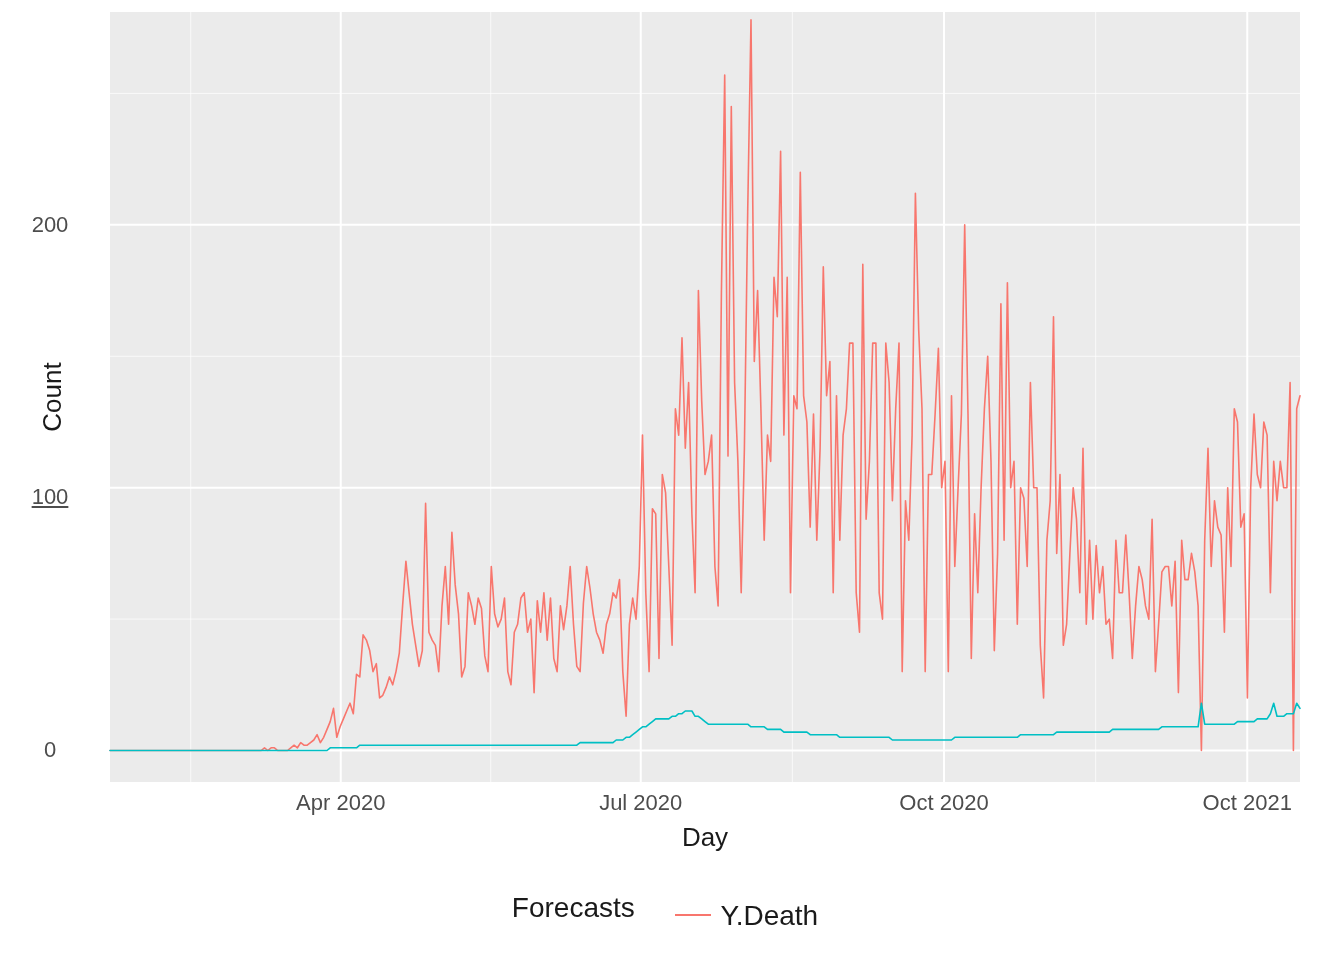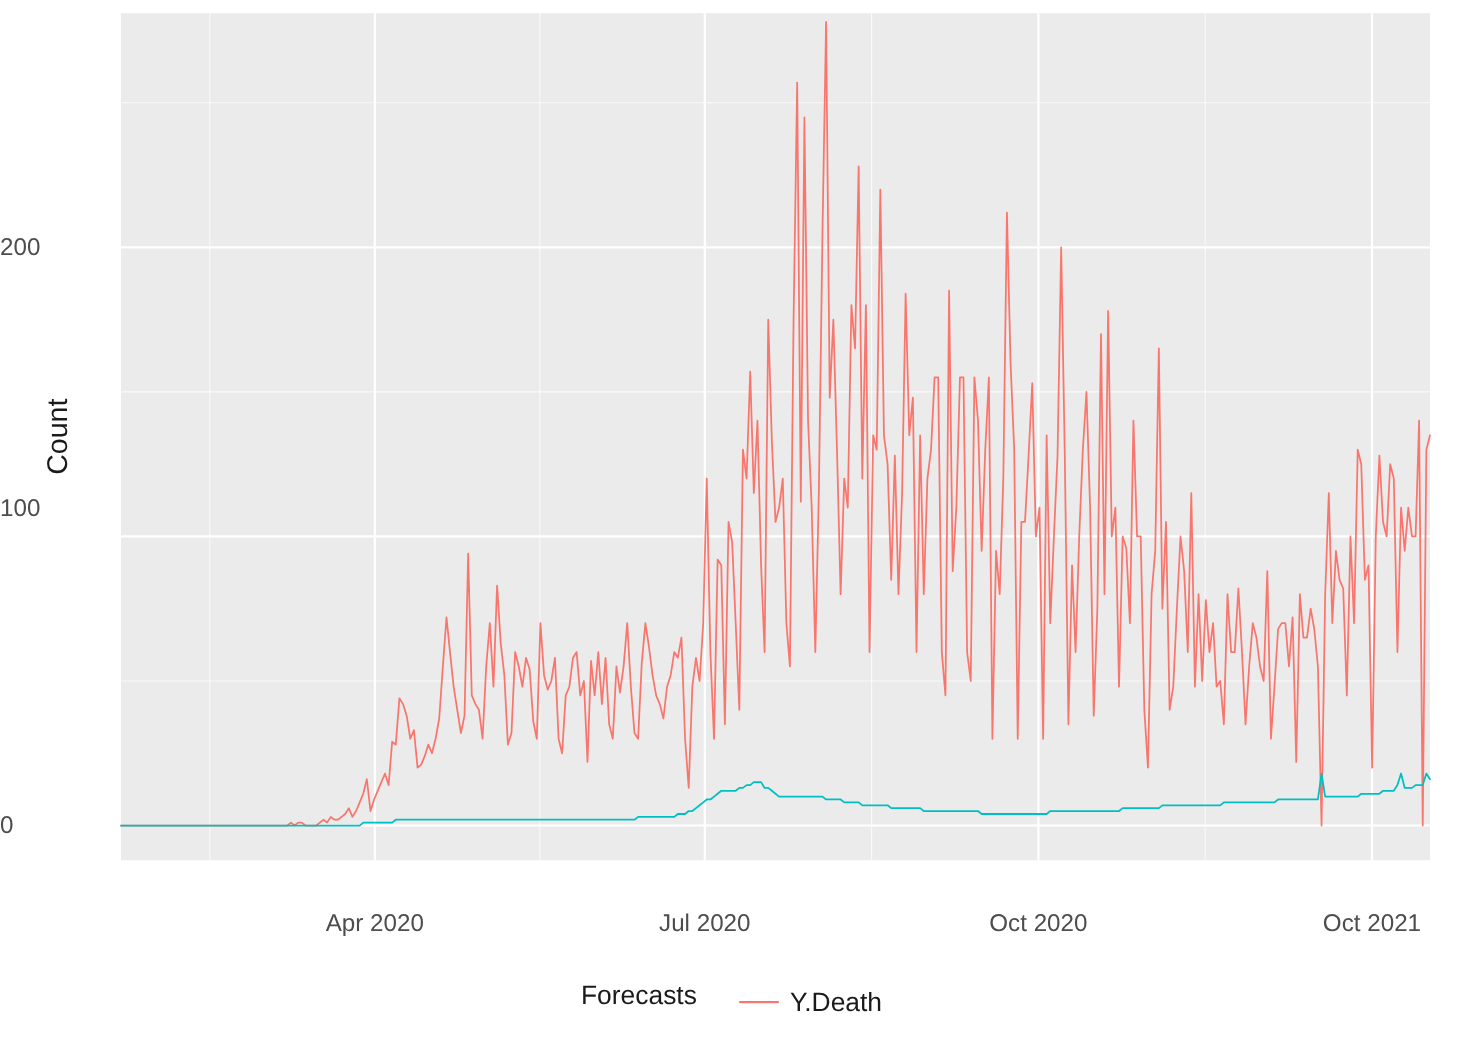--- a/index.html
+++ b/index.html
@@ -23,32 +23,31 @@
     top: 12px;
     width: 1190px;
     height: 770px;
     background: #ebebeb;
     box-sizing: border-box;
   }
 
   .y-tick-label {
     position:absolute;
     right: 1240px; 
-    text-align:left;
+    text-align:center;
     font-size:22px;
     color:#4d4d4d;
   }
   .x-tick-label {
     position:absolute;
     top: 790px;
     font-size:22px;
     color:#4d4d4d;
     transform: translateX(-50%);
     white-space: nowrap;
-    margin-top: 36px;
   }
   .axis-title-y {
     position:absolute;
     left: 18px;
     top: 397px;
     transform: translateY(-50%) rotate(-90deg);
     transform-origin: center;
     font-size:26px;
     color:#1a1a1a;
   }
@@ -59,21 +58,21 @@
     top: 822px;
     text-align:center;
     font-size:26px;
     color:#1a1a1a;
   }
   .legend {
     position:absolute;
     left:0; width:1344px;
     top: 892px;
     text-align:center;
-    font-size:24px;
+    font-size:28px;
     color:#1a1a1a;
   }
   .legend .title { margin-right: 18px; }
   .legend .item { display:inline-flex; align-items:center; margin: 0 14px; }
   .legend .swatch {
     display:inline-block;
     width:36px; height:2px;
     margin-right:10px;
     position:relative;
     top:-1px;
@@ -118,29 +117,30 @@
           <line x1="1137.2576177285318" y1="0" x2="1137.2576177285318" y2="770" stroke="#ffffff" stroke-width="2" opacity="1"></line>
         </g>
       <g class="series">
           <path d="M0.0 738.5 L3.3 738.5 L6.6 738.5 L9.9 738.5 L13.1 738.5 L16.4 738.5 L19.7 738.5 L23.0 738.5 L26.3 738.5 L29.6 738.5 L32.9 738.5 L36.2 738.5 L39.4 738.5 L42.7 738.5 L46.0 738.5 L49.3 738.5 L52.6 738.5 L55.9 738.5 L59.2 738.5 L62.5 738.5 L65.7 738.5 L69.0 738.5 L72.3 738.5 L75.6 738.5 L78.9 738.5 L82.2 738.5 L85.5 738.5 L88.8 738.5 L92.0 738.5 L95.3 738.5 L98.6 738.5 L101.9 738.5 L105.2 738.5 L108.5 738.5 L111.8 738.5 L115.1 738.5 L118.3 738.5 L121.6 738.5 L124.9 738.5 L128.2 738.5 L131.5 738.5 L134.8 738.5 L138.1 738.5 L141.4 738.5 L144.6 738.5 L147.9 738.5 L151.2 738.5 L154.5 735.8 L157.8 738.5 L161.1 735.8 L164.4 735.8 L167.7 738.5 L170.9 738.5 L174.2 738.5 L177.5 738.5 L180.8 735.8 L184.1 733.2 L187.4 735.8 L190.7 730.6 L194.0 733.2 L197.2 733.2 L200.5 730.6 L203.8 728.0 L207.1 722.7 L210.4 730.6 L213.7 725.3 L217.0 717.4 L220.2 709.6 L223.5 696.4 L226.8 725.3 L230.1 714.8 L233.4 706.9 L236.7 699.0 L240.0 691.2 L243.3 701.7 L246.5 662.3 L249.8 664.9 L253.1 622.8 L256.4 628.1 L259.7 638.6 L263.0 659.6 L266.3 651.7 L269.6 685.9 L272.8 683.3 L276.1 675.4 L279.4 664.9 L282.7 672.8 L286.0 659.6 L289.3 641.2 L292.6 593.9 L295.9 549.2 L299.1 580.8 L302.4 612.3 L305.7 633.3 L309.0 654.4 L312.3 638.6 L315.6 491.4 L318.9 620.2 L322.2 628.1 L325.4 633.3 L328.7 659.6 L332.0 593.9 L335.3 554.5 L338.6 612.3 L341.9 520.3 L345.2 572.9 L348.5 601.8 L351.7 664.9 L355.0 654.4 L358.3 580.8 L361.6 593.9 L364.9 612.3 L368.2 586.0 L371.5 596.6 L374.8 643.9 L378.0 659.6 L381.3 554.5 L384.6 601.8 L387.9 614.9 L391.2 607.1 L394.5 586.0 L397.8 659.6 L401.0 672.8 L404.3 620.2 L407.6 612.3 L410.9 586.0 L414.2 580.8 L417.5 620.2 L420.8 607.1 L424.1 680.6 L427.3 588.7 L430.6 620.2 L433.9 580.8 L437.2 628.1 L440.5 586.0 L443.8 646.5 L447.1 659.6 L450.4 593.9 L453.6 617.6 L456.9 593.9 L460.2 554.5 L463.5 612.3 L466.8 654.4 L470.1 659.6 L473.4 591.3 L476.7 554.5 L479.9 575.5 L483.2 601.8 L486.5 620.2 L489.8 628.1 L493.1 641.2 L496.4 612.3 L499.7 601.8 L503.0 580.8 L506.2 586.0 L509.5 567.6 L512.8 659.6 L516.1 704.3 L519.4 612.3 L522.7 586.0 L526.0 607.1 L529.3 554.5 L532.5 423.1 L535.8 580.8 L539.1 659.6 L542.4 496.7 L545.7 501.9 L549.0 646.5 L552.3 462.5 L555.6 480.9 L558.8 554.5 L562.1 633.3 L565.4 396.8 L568.7 423.1 L572.0 325.9 L575.3 436.2 L578.6 370.5 L581.9 501.9 L585.1 580.8 L588.4 278.6 L591.7 388.9 L595.0 462.5 L598.3 449.4 L601.6 423.1 L604.9 554.5 L608.1 593.9 L611.4 281.2 L614.7 63.1 L618.0 444.1 L621.3 94.6 L624.6 370.5 L627.9 449.4 L631.2 580.8 L634.4 436.2 L637.7 199.7 L641.0 7.9 L644.3 349.5 L647.6 278.6 L650.9 396.8 L654.2 528.2 L657.5 423.1 L660.7 449.4 L664.0 265.4 L667.3 304.8 L670.6 139.3 L673.9 423.1 L677.2 265.4 L680.5 580.8 L683.8 383.7 L687.0 396.8 L690.3 160.3 L693.6 383.7 L696.9 410.0 L700.2 515.1 L703.5 402.1 L706.8 528.2 L710.1 436.2 L713.3 254.9 L716.6 383.7 L719.9 349.5 L723.2 580.8 L726.5 383.7 L729.8 528.2 L733.1 423.1 L736.4 396.8 L739.6 331.1 L742.9 331.1 L746.2 580.8 L749.5 620.2 L752.8 252.3 L756.1 507.2 L759.4 449.4 L762.7 331.1 L765.9 331.1 L769.2 580.8 L772.5 607.1 L775.8 331.1 L779.1 370.5 L782.4 488.8 L785.7 396.8 L789.0 331.1 L792.2 659.6 L795.5 488.8 L798.8 528.2 L802.1 423.1 L805.4 181.3 L808.7 318.0 L812.0 396.8 L815.2 659.6 L818.5 462.5 L821.8 462.5 L825.1 402.1 L828.4 336.4 L831.7 475.7 L835.0 449.4 L838.3 659.6 L841.5 383.7 L844.8 554.5 L848.1 475.7 L851.4 402.1 L854.7 212.9 L858.0 402.1 L861.3 646.5 L864.6 501.9 L867.8 580.8 L871.1 475.7 L874.4 396.8 L877.7 344.3 L881.0 449.4 L884.3 638.6 L887.6 541.4 L890.9 291.7 L894.1 528.2 L897.4 270.7 L900.7 475.7 L904.0 449.4 L907.3 612.3 L910.6 475.7 L913.9 486.2 L917.2 554.5 L920.4 370.5 L923.7 475.7 L927.0 475.7 L930.3 633.3 L933.6 685.9 L936.9 528.2 L940.2 488.8 L943.5 304.8 L946.7 541.4 L950.0 462.5 L953.3 633.3 L956.6 612.3 L959.9 541.4 L963.2 475.7 L966.5 507.2 L969.8 580.8 L973.0 436.2 L976.3 612.3 L979.6 528.2 L982.9 607.1 L986.2 533.5 L989.5 580.8 L992.8 554.5 L996.0 612.3 L999.3 607.1 L1002.6 646.5 L1005.9 528.2 L1009.2 580.8 L1012.5 580.8 L1015.8 523.0 L1019.1 580.8 L1022.3 646.5 L1025.6 593.9 L1028.9 554.5 L1032.2 567.6 L1035.5 593.9 L1038.8 607.1 L1042.1 507.2 L1045.4 659.6 L1048.6 612.3 L1051.9 559.8 L1055.2 554.5 L1058.5 554.5 L1061.8 593.9 L1065.1 549.2 L1068.4 680.6 L1071.7 528.2 L1074.9 567.6 L1078.2 567.6 L1081.5 541.4 L1084.8 559.8 L1088.1 593.9 L1091.4 738.5 L1094.7 528.2 L1098.0 436.2 L1101.2 554.5 L1104.5 488.8 L1107.8 515.1 L1111.1 523.0 L1114.4 620.2 L1117.7 475.7 L1121.0 554.5 L1124.3 396.8 L1127.5 410.0 L1130.8 515.1 L1134.1 501.9 L1137.4 685.9 L1140.7 475.7 L1144.0 402.1 L1147.3 462.5 L1150.6 475.7 L1153.8 410.0 L1157.1 423.1 L1160.4 580.8 L1163.7 449.4 L1167.0 488.8 L1170.3 449.4 L1173.6 475.7 L1176.9 475.7 L1180.1 370.5 L1183.4 738.5 L1186.7 396.8 L1190.0 383.7 " stroke="#F8766D"></path>
           <path d="M0.0 738.5 L3.3 738.5 L6.6 738.5 L9.9 738.5 L13.1 738.5 L16.4 738.5 L19.7 738.5 L23.0 738.5 L26.3 738.5 L29.6 738.5 L32.9 738.5 L36.2 738.5 L39.4 738.5 L42.7 738.5 L46.0 738.5 L49.3 738.5 L52.6 738.5 L55.9 738.5 L59.2 738.5 L62.5 738.5 L65.7 738.5 L69.0 738.5 L72.3 738.5 L75.6 738.5 L78.9 738.5 L82.2 738.5 L85.5 738.5 L88.8 738.5 L92.0 738.5 L95.3 738.5 L98.6 738.5 L101.9 738.5 L105.2 738.5 L108.5 738.5 L111.8 738.5 L115.1 738.5 L118.3 738.5 L121.6 738.5 L124.9 738.5 L128.2 738.5 L131.5 738.5 L134.8 738.5 L138.1 738.5 L141.4 738.5 L144.6 738.5 L147.9 738.5 L151.2 738.5 L154.5 738.5 L157.8 738.5 L161.1 738.5 L164.4 738.5 L167.7 738.5 L170.9 738.5 L174.2 738.5 L177.5 738.5 L180.8 738.5 L184.1 738.5 L187.4 738.5 L190.7 738.5 L194.0 738.5 L197.2 738.5 L200.5 738.5 L203.8 738.5 L207.1 738.5 L210.4 738.5 L213.7 738.5 L217.0 738.5 L220.2 735.8 L223.5 735.8 L226.8 735.8 L230.1 735.8 L233.4 735.8 L236.7 735.8 L240.0 735.8 L243.3 735.8 L246.5 735.8 L249.8 733.2 L253.1 733.2 L256.4 733.2 L259.7 733.2 L263.0 733.2 L266.3 733.2 L269.6 733.2 L272.8 733.2 L276.1 733.2 L279.4 733.2 L282.7 733.2 L286.0 733.2 L289.3 733.2 L292.6 733.2 L295.9 733.2 L299.1 733.2 L302.4 733.2 L305.7 733.2 L309.0 733.2 L312.3 733.2 L315.6 733.2 L318.9 733.2 L322.2 733.2 L325.4 733.2 L328.7 733.2 L332.0 733.2 L335.3 733.2 L338.6 733.2 L341.9 733.2 L345.2 733.2 L348.5 733.2 L351.7 733.2 L355.0 733.2 L358.3 733.2 L361.6 733.2 L364.9 733.2 L368.2 733.2 L371.5 733.2 L374.8 733.2 L378.0 733.2 L381.3 733.2 L384.6 733.2 L387.9 733.2 L391.2 733.2 L394.5 733.2 L397.8 733.2 L401.0 733.2 L404.3 733.2 L407.6 733.2 L410.9 733.2 L414.2 733.2 L417.5 733.2 L420.8 733.2 L424.1 733.2 L427.3 733.2 L430.6 733.2 L433.9 733.2 L437.2 733.2 L440.5 733.2 L443.8 733.2 L447.1 733.2 L450.4 733.2 L453.6 733.2 L456.9 733.2 L460.2 733.2 L463.5 733.2 L466.8 733.2 L470.1 730.6 L473.4 730.6 L476.7 730.6 L479.9 730.6 L483.2 730.6 L486.5 730.6 L489.8 730.6 L493.1 730.6 L496.4 730.6 L499.7 730.6 L503.0 730.6 L506.2 728.0 L509.5 728.0 L512.8 728.0 L516.1 725.3 L519.4 725.3 L522.7 722.7 L526.0 720.1 L529.3 717.4 L532.5 714.8 L535.8 714.8 L539.1 712.2 L542.4 709.6 L545.7 706.9 L549.0 706.9 L552.3 706.9 L555.6 706.9 L558.8 706.9 L562.1 704.3 L565.4 704.3 L568.7 701.7 L572.0 701.7 L575.3 699.0 L578.6 699.0 L581.9 699.0 L585.1 704.3 L588.4 704.3 L591.7 706.9 L595.0 709.6 L598.3 712.2 L601.6 712.2 L604.9 712.2 L608.1 712.2 L611.4 712.2 L614.7 712.2 L618.0 712.2 L621.3 712.2 L624.6 712.2 L627.9 712.2 L631.2 712.2 L634.4 712.2 L637.7 712.2 L641.0 714.8 L644.3 714.8 L647.6 714.8 L650.9 714.8 L654.2 714.8 L657.5 717.4 L660.7 717.4 L664.0 717.4 L667.3 717.4 L670.6 717.4 L673.9 720.1 L677.2 720.1 L680.5 720.1 L683.8 720.1 L687.0 720.1 L690.3 720.1 L693.6 720.1 L696.9 720.1 L700.2 722.7 L703.5 722.7 L706.8 722.7 L710.1 722.7 L713.3 722.7 L716.6 722.7 L719.9 722.7 L723.2 722.7 L726.5 722.7 L729.8 725.3 L733.1 725.3 L736.4 725.3 L739.6 725.3 L742.9 725.3 L746.2 725.3 L749.5 725.3 L752.8 725.3 L756.1 725.3 L759.4 725.3 L762.7 725.3 L765.9 725.3 L769.2 725.3 L772.5 725.3 L775.8 725.3 L779.1 725.3 L782.4 728.0 L785.7 728.0 L789.0 728.0 L792.2 728.0 L795.5 728.0 L798.8 728.0 L802.1 728.0 L805.4 728.0 L808.7 728.0 L812.0 728.0 L815.2 728.0 L818.5 728.0 L821.8 728.0 L825.1 728.0 L828.4 728.0 L831.7 728.0 L835.0 728.0 L838.3 728.0 L841.5 728.0 L844.8 725.3 L848.1 725.3 L851.4 725.3 L854.7 725.3 L858.0 725.3 L861.3 725.3 L864.6 725.3 L867.8 725.3 L871.1 725.3 L874.4 725.3 L877.7 725.3 L881.0 725.3 L884.3 725.3 L887.6 725.3 L890.9 725.3 L894.1 725.3 L897.4 725.3 L900.7 725.3 L904.0 725.3 L907.3 725.3 L910.6 722.7 L913.9 722.7 L917.2 722.7 L920.4 722.7 L923.7 722.7 L927.0 722.7 L930.3 722.7 L933.6 722.7 L936.9 722.7 L940.2 722.7 L943.5 722.7 L946.7 720.1 L950.0 720.1 L953.3 720.1 L956.6 720.1 L959.9 720.1 L963.2 720.1 L966.5 720.1 L969.8 720.1 L973.0 720.1 L976.3 720.1 L979.6 720.1 L982.9 720.1 L986.2 720.1 L989.5 720.1 L992.8 720.1 L996.0 720.1 L999.3 720.1 L1002.6 717.4 L1005.9 717.4 L1009.2 717.4 L1012.5 717.4 L1015.8 717.4 L1019.1 717.4 L1022.3 717.4 L1025.6 717.4 L1028.9 717.4 L1032.2 717.4 L1035.5 717.4 L1038.8 717.4 L1042.1 717.4 L1045.4 717.4 L1048.6 717.4 L1051.9 714.8 L1055.2 714.8 L1058.5 714.8 L1061.8 714.8 L1065.1 714.8 L1068.4 714.8 L1071.7 714.8 L1074.9 714.8 L1078.2 714.8 L1081.5 714.8 L1084.8 714.8 L1088.1 714.8 L1091.4 691.2 L1094.7 712.2 L1098.0 712.2 L1101.2 712.2 L1104.5 712.2 L1107.8 712.2 L1111.1 712.2 L1114.4 712.2 L1117.7 712.2 L1121.0 712.2 L1124.3 712.2 L1127.5 709.6 L1130.8 709.6 L1134.1 709.6 L1137.4 709.6 L1140.7 709.6 L1144.0 709.6 L1147.3 706.9 L1150.6 706.9 L1153.8 706.9 L1157.1 706.9 L1160.4 701.7 L1163.7 691.2 L1167.0 704.3 L1170.3 704.3 L1173.6 704.3 L1176.9 701.7 L1180.1 701.7 L1183.4 701.7 L1186.7 691.2 L1190.0 696.4 " stroke="#00BFC4"></path>
         </g>
     </svg>
   </div>
 
   <div class="axis-title-y">Count</div>
+  <div class="axis-title-x">Day</div>
 
   <div class="legend">
     <span class="title">Forecasts</span>
     <span class="item">
       <span class="swatch" id="sw0" style="background: rgb(248, 118, 109);"></span>
       <span>Y.Death</span>
     </span>
   </div>
 
 <div class="y-tick-label" style="top: 737.464px; left: 0px; width: 100px;">0</div>
-    <div class="y-tick-label" style="top: 449px; left: 0px; width: 100px;">100</div>
+    <div class="y-tick-label" style="top: 484px; left: 0px; width: 100px; text-decoration: underline;">100</div>
     <div class="y-tick-label" style="top: 211.867px; left: 0px; width: 100px;">200</div>
     <div class="x-tick-label" style="left: 340.748px;">Apr 2020</div>
     <div class="x-tick-label" style="left: 640.72px;">Jul 2020</div>
     <div class="x-tick-label" style="left: 943.989px; text-align: right;">Oct 2020</div>
     <div class="x-tick-label" style="left: 1247.26px;">Oct 2021</div>
   </div>
 
 </body></html>

